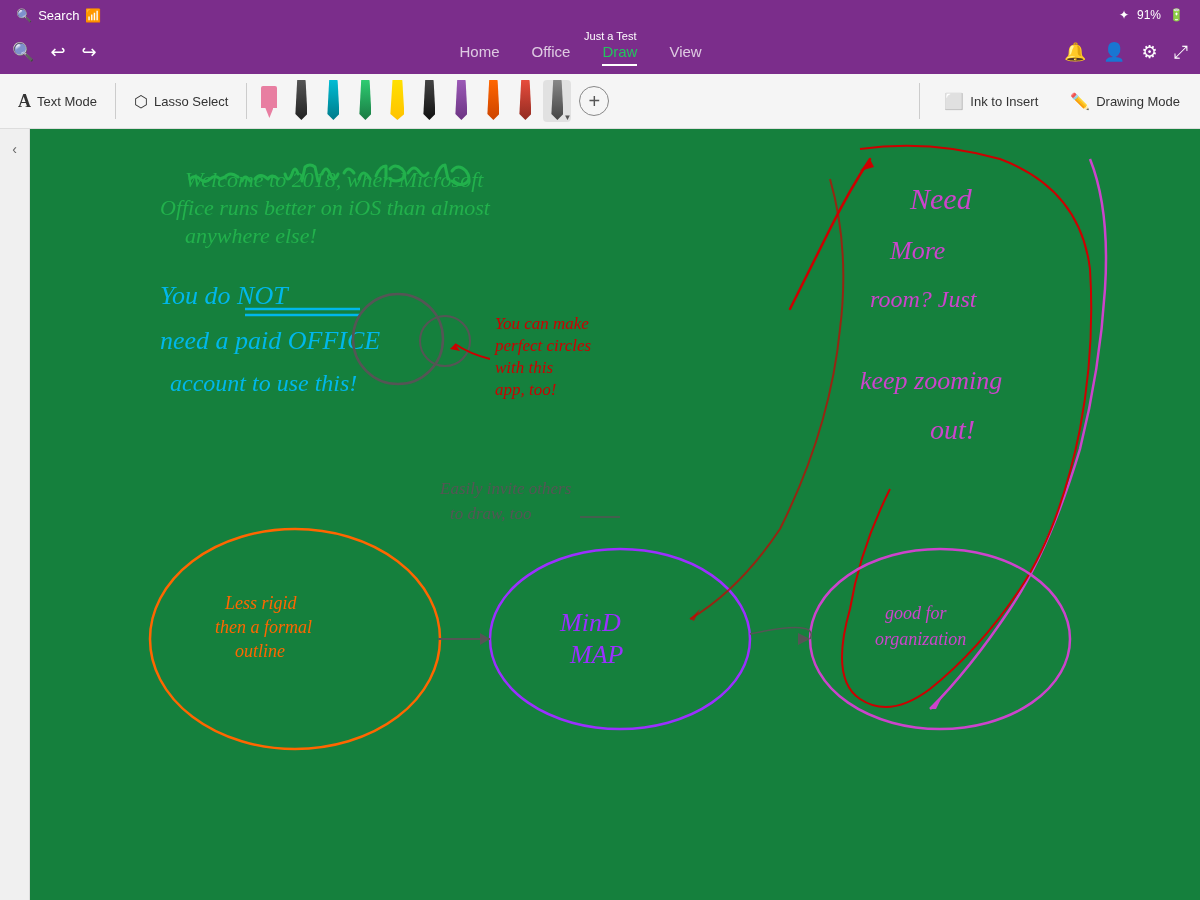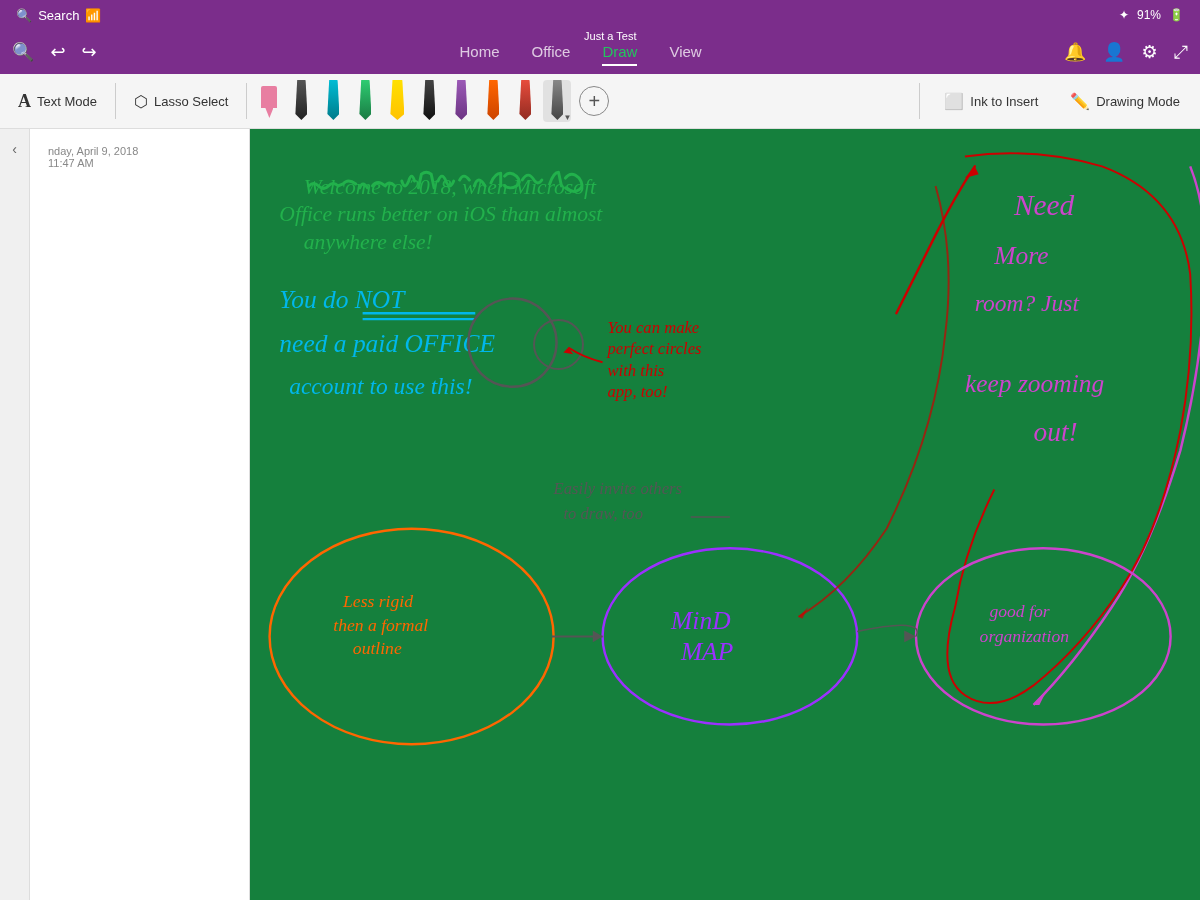--- a/index.html
+++ b/index.html
@@ -289,26 +289,20 @@
     </button>
   </div>
 </div>
 
 <div id="notebook-area">
 
   <div id="sidebar-toggle">
     <span style="color:#666;font-size:14px;">‹</span>
   </div>
 
-  <div id="page-tab">
-    <div class="page-entry">
-      <div style="color:#888;font-size:11px;">nday, April 9, 2018</div>
-      <div style="color:#888;font-size:11px;">11:47 AM</div>
-    </div>
-  </div>
 
   <div id="canvas-area">
 
     <svg id="drawing-canvas" viewBox="0 0 970 771" xmlns="http://www.w3.org/2000/svg">
 
       <g fill="none" stroke="#22b14c" stroke-width="3" stroke-linecap="round" stroke-linejoin="round">
 
         <path d="M60,50 Q65,45 70,50 Q75,55 80,50 Q85,45 90,50 L95,48 Q100,42 108,48"></path>
         <path d="M112,52 Q115,44 120,52"></path>
         <path d="M125,50 Q130,43 138,50 Q142,44 148,50"></path>

